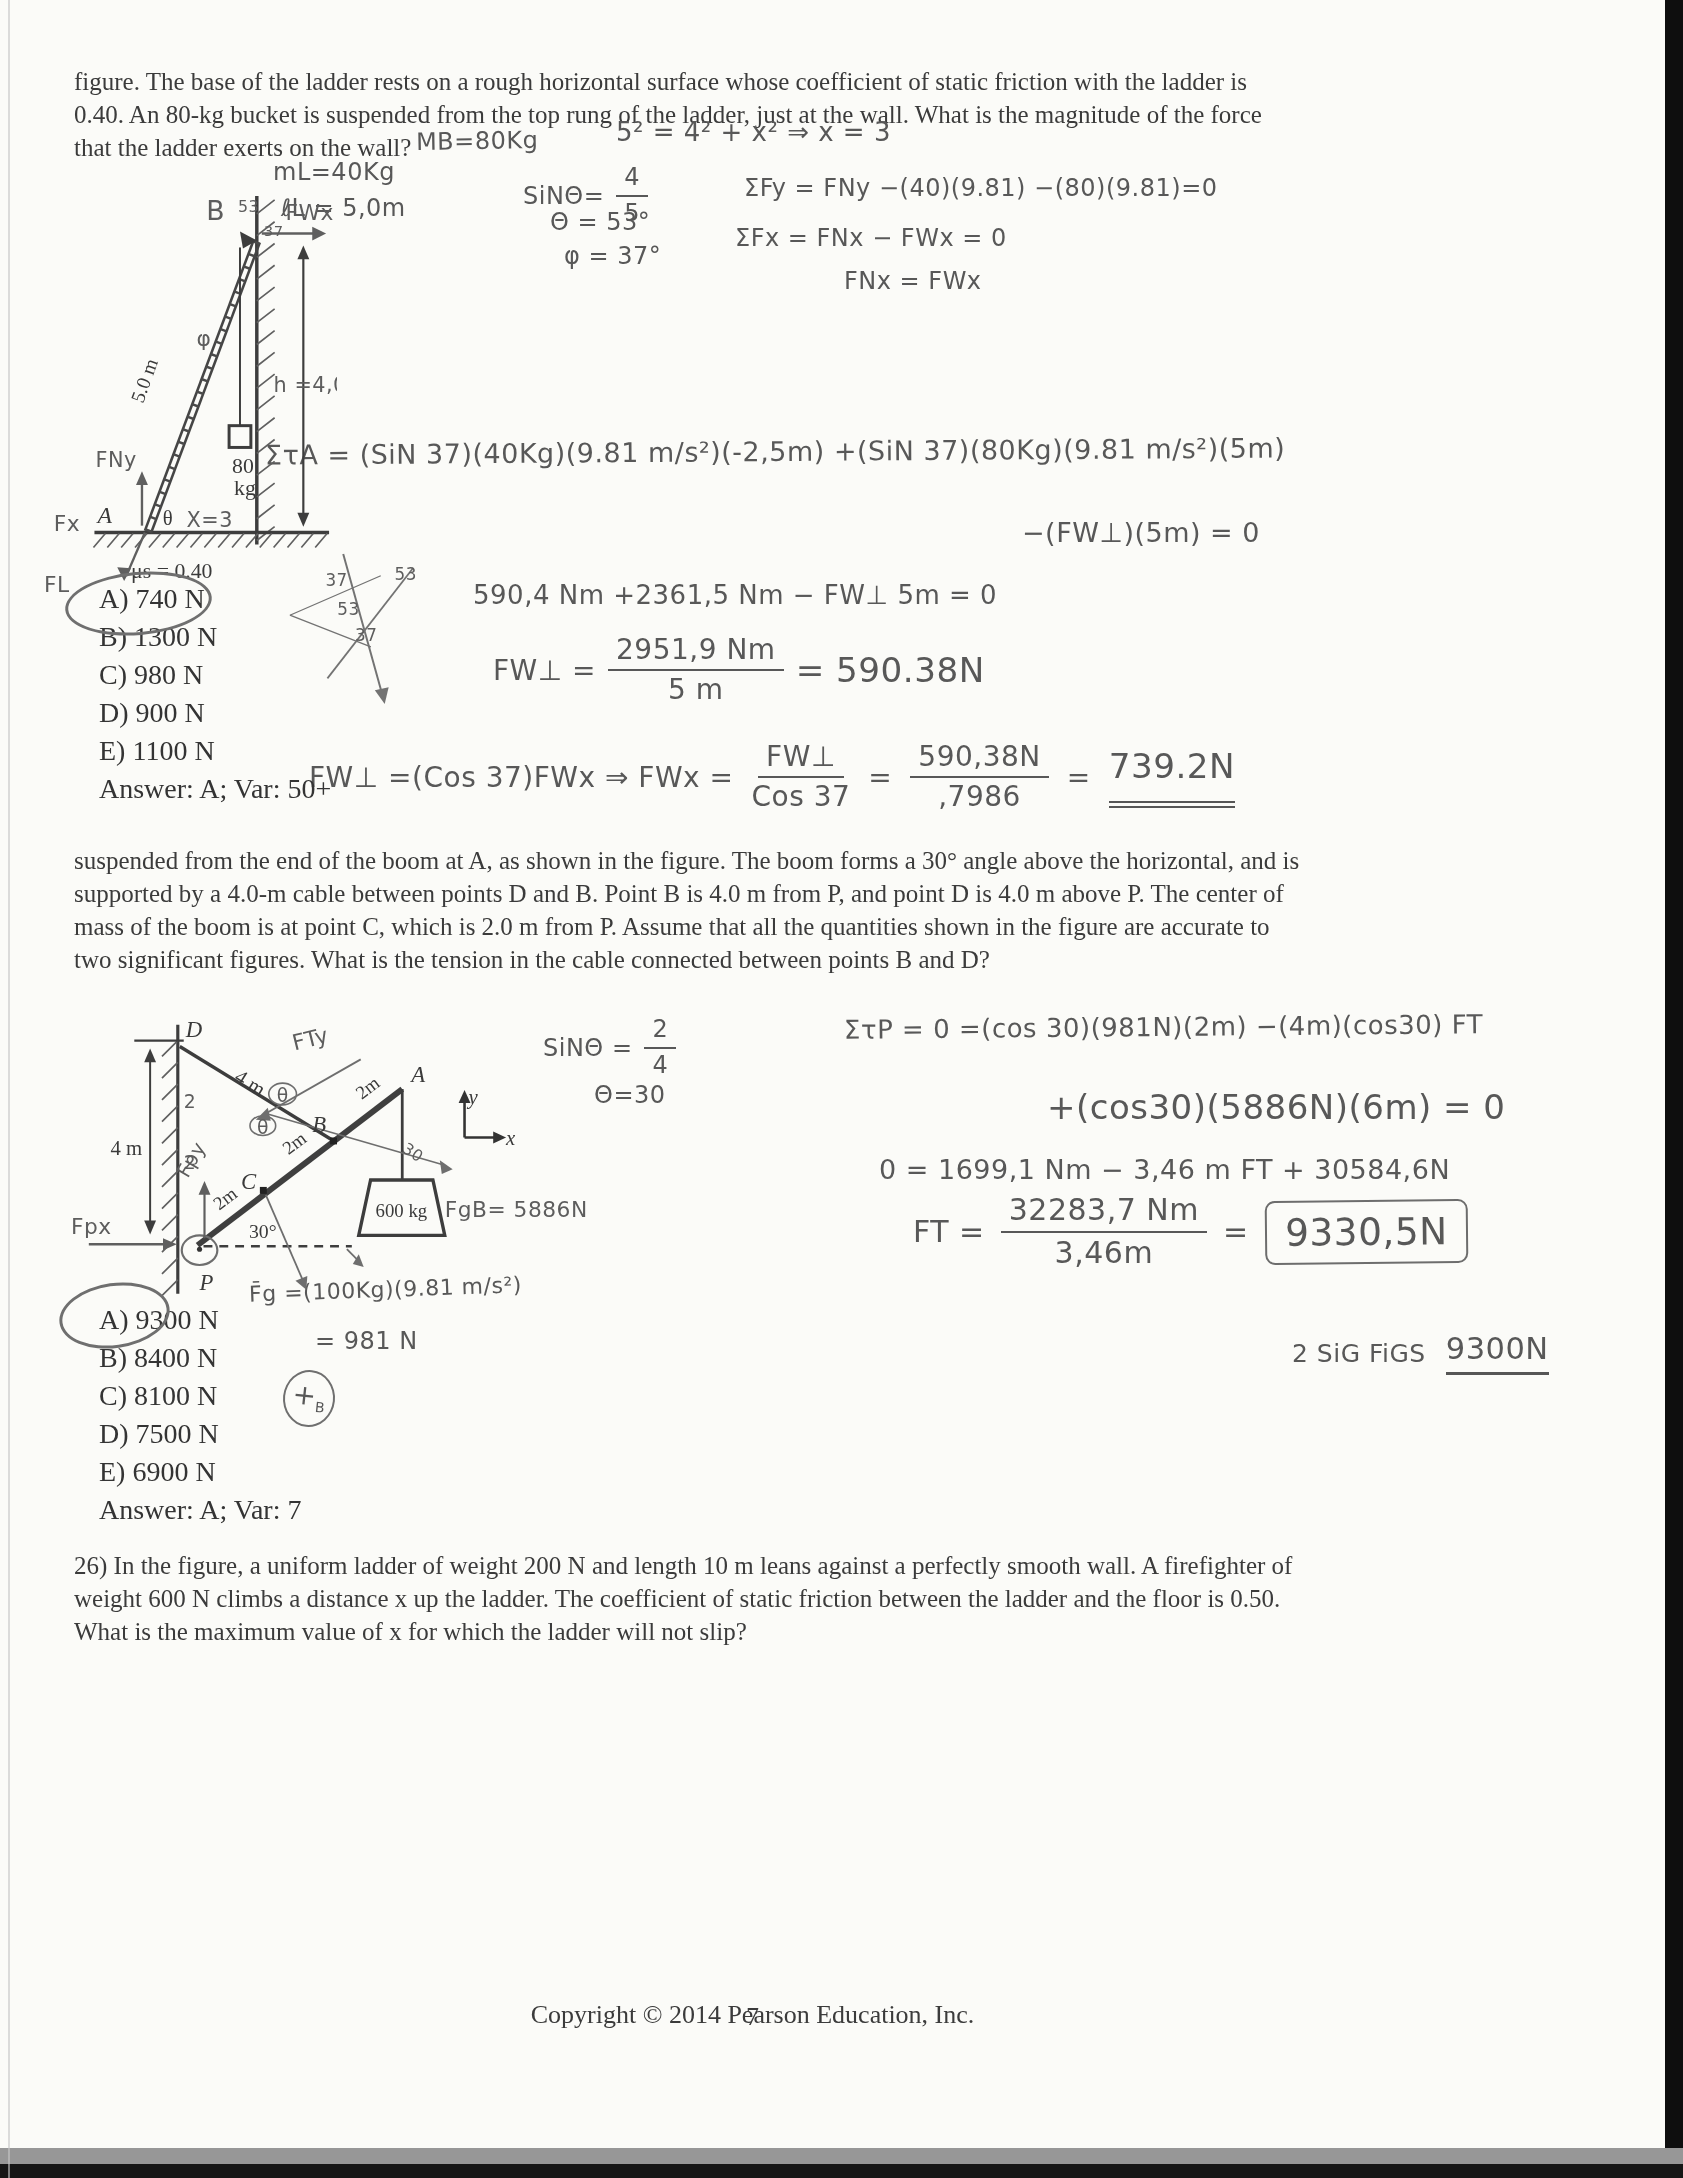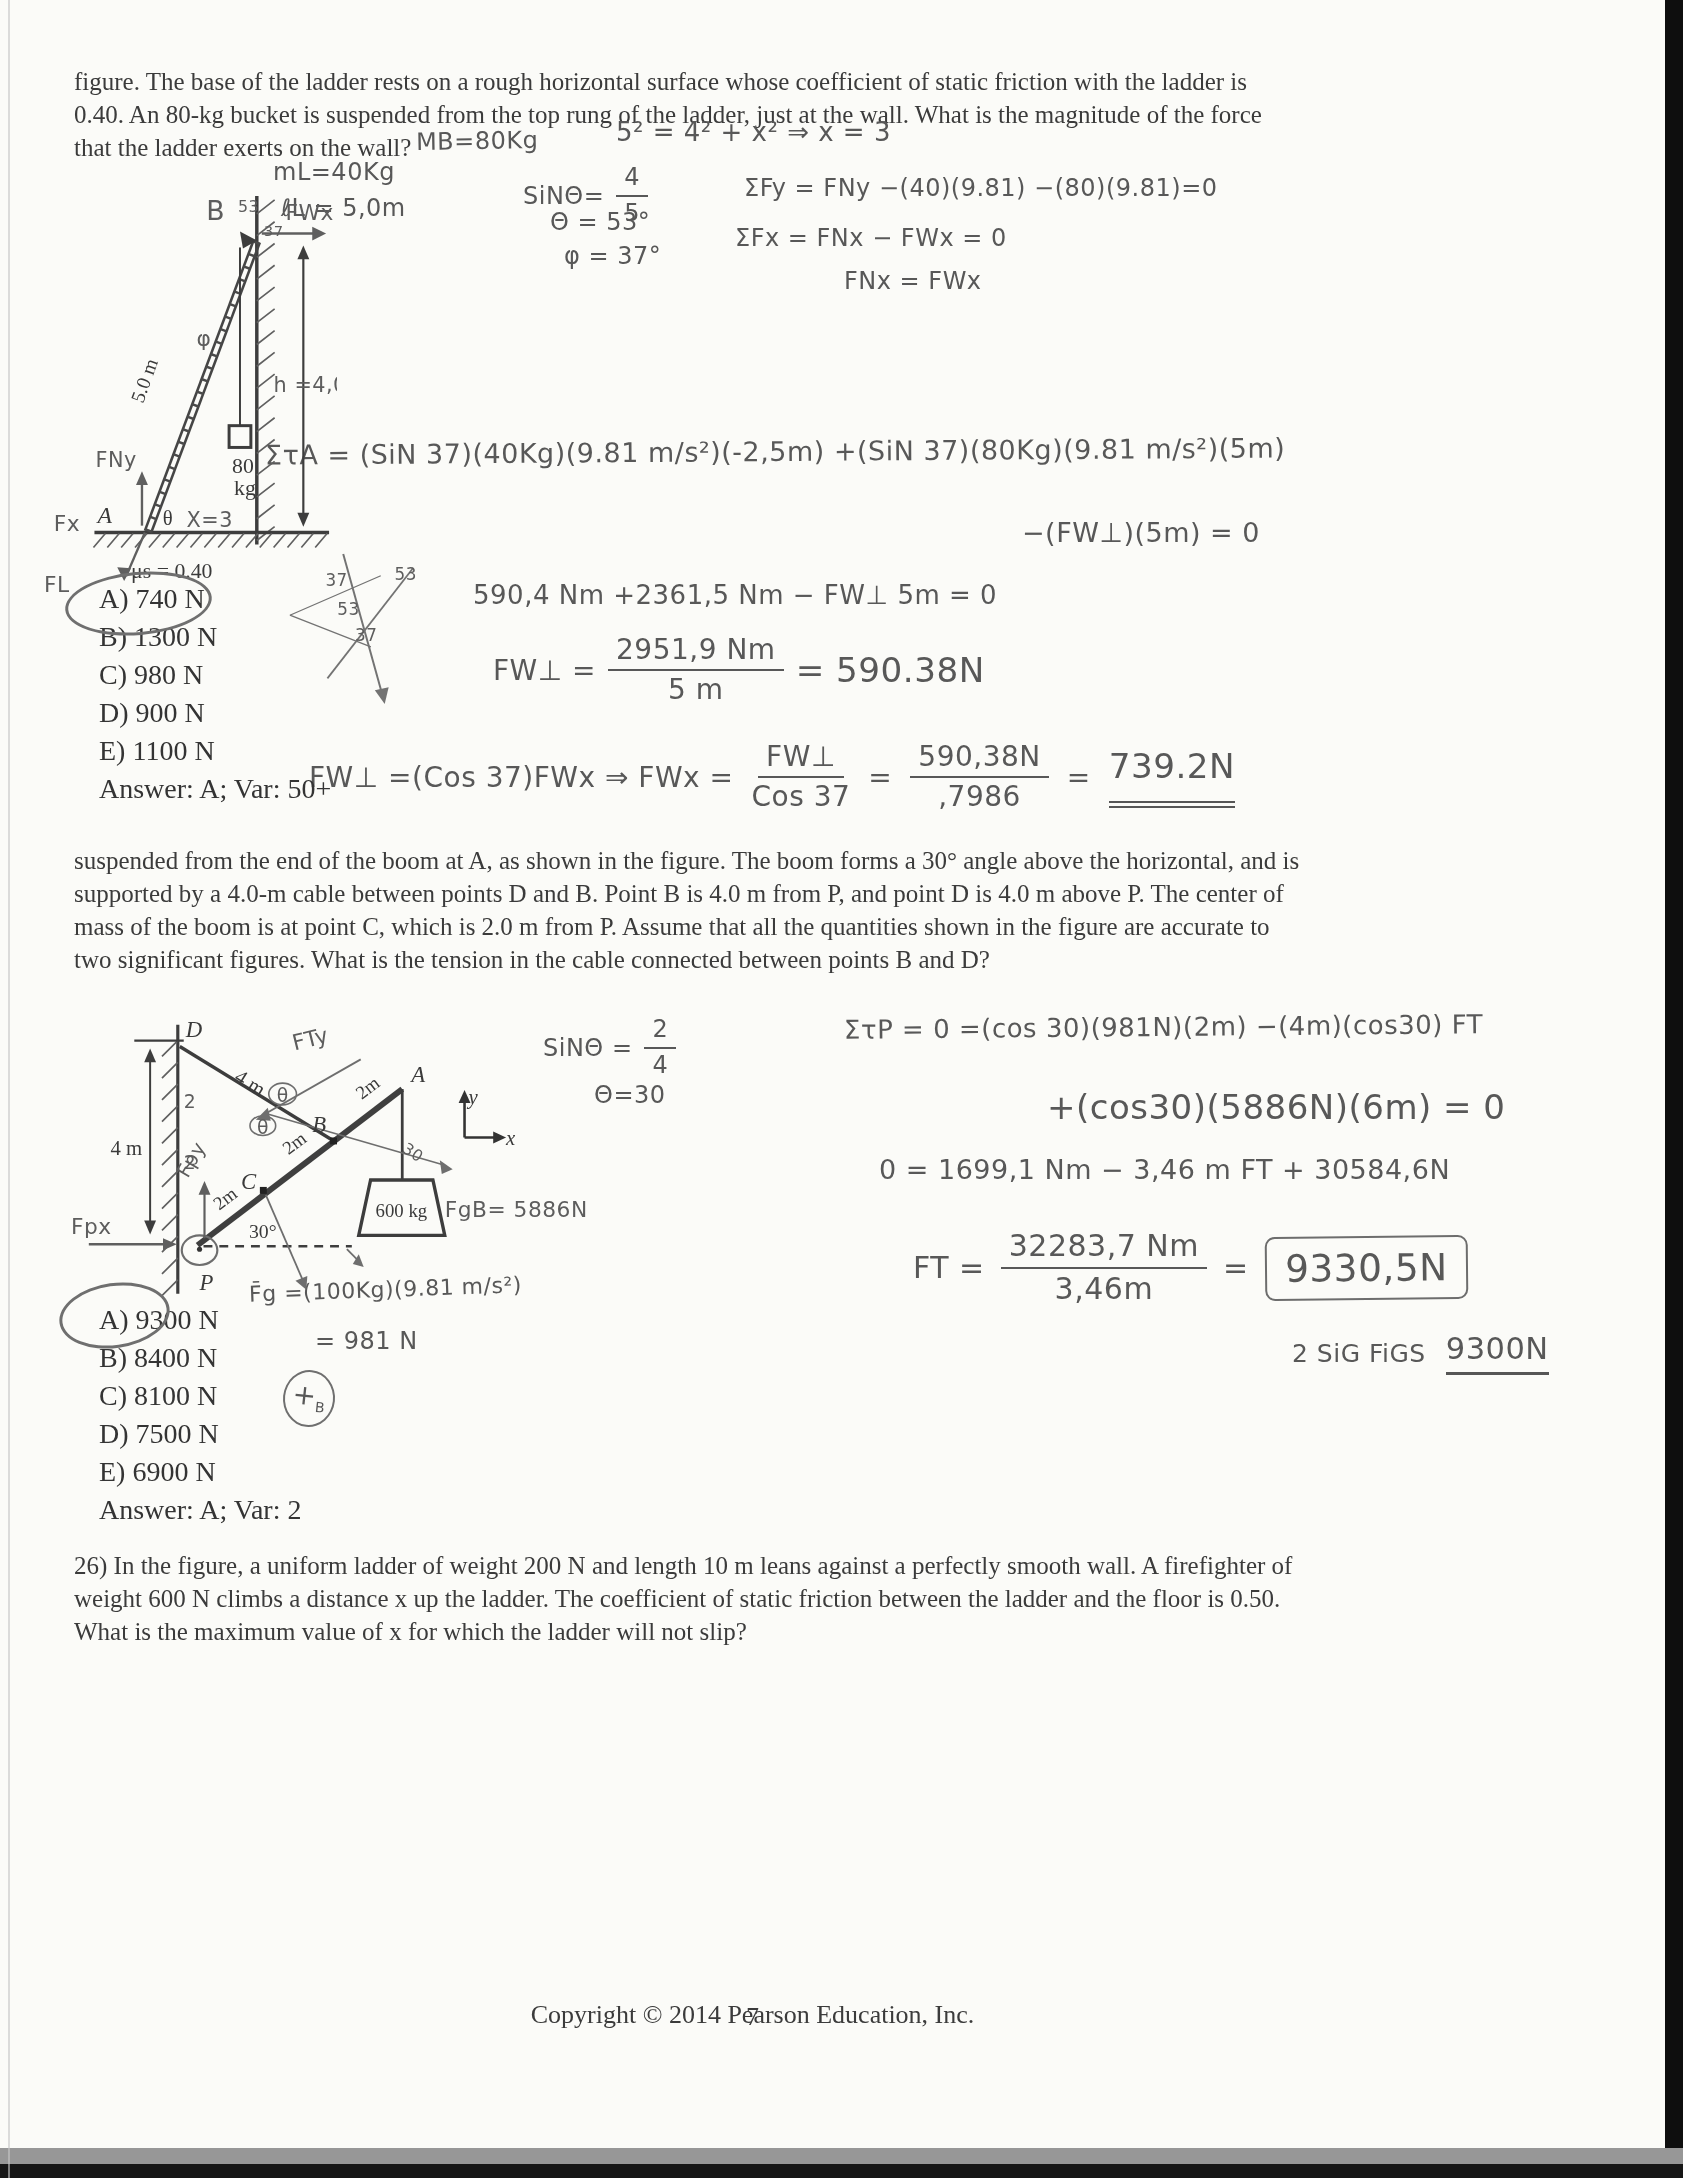--- a/index.html
+++ b/index.html
@@ -168,21 +168,21 @@
     <span>SiNΘ =</span>
     <span class="frac">
       <span class="num">2</span>
       <span class="den">4</span>
     </span>
   </div>
   <div class="hw" style="left:594px;top:1081px;font-size:24px">Θ=30</div>
   <div class="hw" style="left:844px;top:1012px;font-size:26px;transform:rotate(-.5deg)">ΣτP = 0 =(cos 30)(981N)(2m) −(4m)(cos30) FT</div>
   <div class="hw" style="left:1047px;top:1087px;font-size:34px">+(cos30)(5886N)(6m) = 0</div>
   <div class="hw" style="left:879px;top:1154px;font-size:27px">0 = 1699,1 Nm − 3,46 m FT + 30584,6N</div>
-  <div class="hw eqrow" style="left:913px;top:1229px;font-size:30px;gap:16px">
+  <div class="hw eqrow" style="left:913px;top:1193px;font-size:30px;gap:16px">
     <span>FT =</span>
     <span class="frac">
       <span class="num">32283,7 Nm</span>
       <span class="den">3,46m</span>
     </span>
     <span>=</span>
     <span class="boxed">9330,5N</span>
   </div>
   <div class="hw eqrow" style="left:1292px;top:1331px;font-size:25px;gap:20px">
     <span>2 SiG FiGS</span>
@@ -263,21 +263,21 @@
       <text class="hwt" x="346" y="148" font-size="16" transform="rotate(33 346 148)">30</text>
     </g>
   </svg>
 
   <div class="choices" style="left:99px;top:1301px">
     <div>A) 9300 N</div>
     <div>B) 8400 N</div>
     <div>C) 8100 N</div>
     <div>D) 7500 N</div>
     <div>E) 6900 N</div>
-    <div>Answer:  A; Var: 2</div>
+    <div>Answer:  A; Var: 7</div>
   </div>
   <div class="pencil-ellipse" style="left:59px;top:1283px;width:105px;height:59px;transform:rotate(-8deg)"></div>
 
   <div class="plines" style="left:74px;top:1549px">
     <div>26) In the figure, a uniform ladder of weight 200 N and length 10 m leans against a perfectly smooth wall. A firefighter of</div>
     <div>weight 600 N climbs a distance x up the ladder. The coefficient of static friction between the ladder and the floor is 0.50.</div>
     <div>What is the maximum value of x for which the ladder will not slip?</div>
   </div>
 
   <div class="footer" style="top:2002px">7</div>

